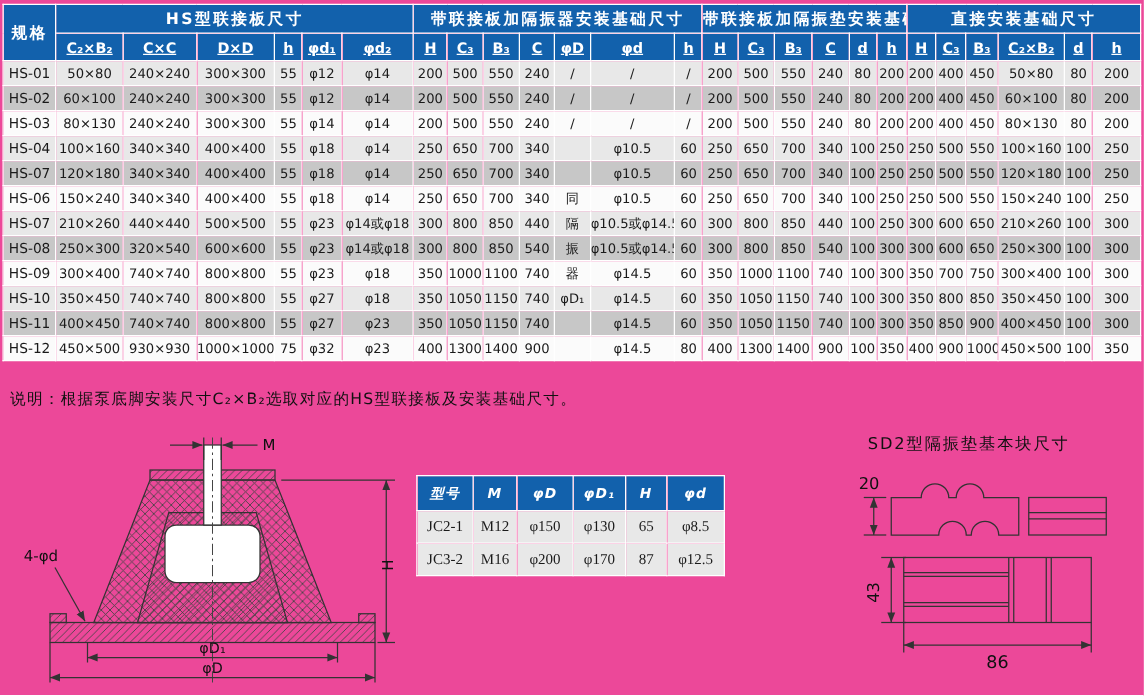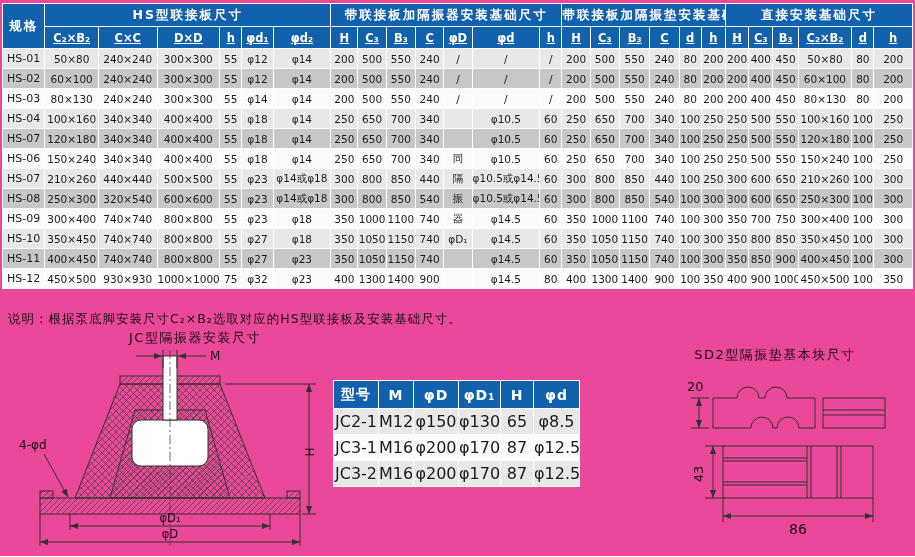--- a/index.html
+++ b/index.html
@@ -24,22 +24,22 @@
   tr.rowB td{background:var(--rm);}
   tr.rowC td{background:var(--rw);}
 
   .note{position:absolute;left:8px;top:287px;font-size:12.5px;letter-spacing:1px;color:#111;margin-top:24px;}
 
   .title{position:absolute;font-size:13px;letter-spacing:1.5px;color:#111;text-align:center;}
   .title.jc{left:85px;top:329px;width:220px;}
   .title.sd2{left:655px;top:346px;width:240px;}
 
   table.jc-table{position:absolute;left:333px;top:380px;width:246px;}
-  table.jc-table th{height:27px;font-size:14px;letter-spacing:1px;}
-  table.jc-table td{height:25px;font-size:16px;}
+  table.jc-table th{height:27px;font-size:11px;letter-spacing:1px;font-style:italic;}
+  table.jc-table td{height:25px;font-size:12px;font-family:Liberation Serif, serif;}
 
   svg{position:absolute;overflow:visible;}
   svg.jc-svg{left:18px;top:348px;}
   svg.sd2-svg{left:675px;top:378px;}
   svg text{font-family:"DejaVu Sans","Liberation Sans",sans-serif;fill:#111;}
   .thin{stroke:#333;stroke-width:1;fill:none;}
   .cl{stroke:#444;stroke-width:0.8;stroke-dasharray:9 3 2 3;fill:none;}
 </style>
 </head>
 <body>
@@ -446,21 +446,20 @@
           <td>1000</td>
           <td>450×500</td>
           <td>100</td>
           <td>350</td>
         </tr>
       </tbody>
     </table>
 
   <div class="note">说明：根据泵底脚安装尺寸C₂×B₂选取对应的HS型联接板及安装基础尺寸。</div>
 
-  <div class="title jc">JC型隔振器安装尺寸</div>
   <div class="title sd2">SD2型隔振垫基本块尺寸</div>
 
   <svg class="jc-svg" width="305" height="205" viewBox="0 0 305 205">
     <defs>
       <pattern id="p1" width="6" height="6" patternUnits="userSpaceOnUse">
         <path d="M0,6 L6,0" stroke="#444" stroke-width="0.7"></path>
       </pattern>
       <pattern id="p2" width="7" height="7" patternUnits="userSpaceOnUse">
         <path d="M0,7 L7,0 M0,0 L7,7" stroke="#444" stroke-width="0.7"></path>
       </pattern>
@@ -527,28 +526,20 @@
       </thead>
       <tbody>
         <tr class="rowA">
           <td>JC2-1</td>
           <td>M12</td>
           <td>φ150</td>
           <td>φ130</td>
           <td>65</td>
           <td>φ8.5</td>
         </tr>
-        <tr class="rowC">
-          <td>JC3-1</td>
-          <td>M16</td>
-          <td>φ200</td>
-          <td>φ170</td>
-          <td>87</td>
-          <td>φ12.5</td>
-        </tr>
         <tr class="rowA">
           <td>JC3-2</td>
           <td>M16</td>
           <td>φ200</td>
           <td>φ170</td>
           <td>87</td>
           <td>φ12.5</td>
         </tr>
       </tbody>
     </table>

